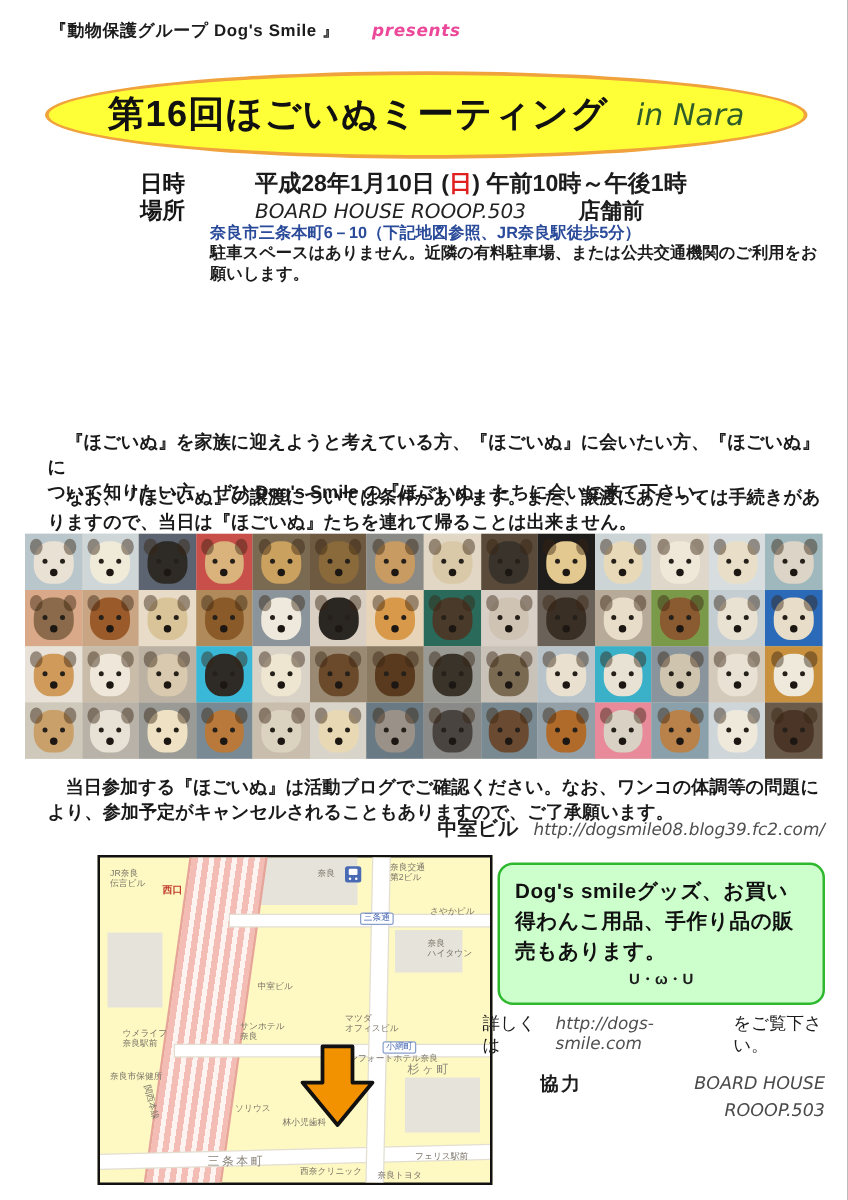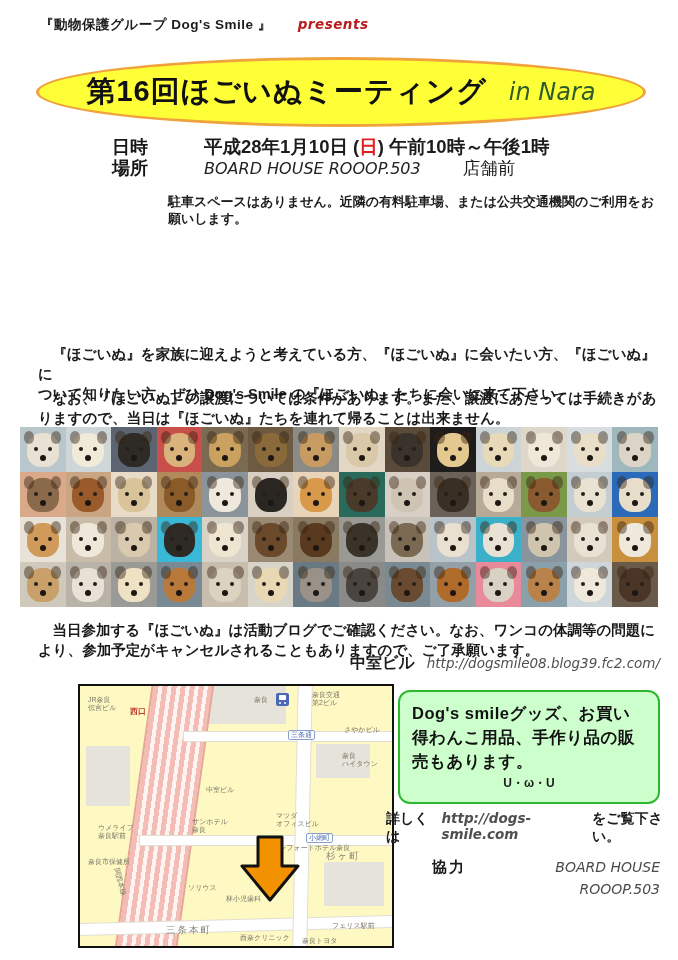--- a/index.html
+++ b/index.html
@@ -17,21 +17,21 @@
   .banner{left:36px;top:57px;width:604px;height:64px;border-radius:50%;
           display:flex;align-items:center;justify-content:center;gap:22px;}
   .banner-title{font-size:29px;font-weight:700;letter-spacing:1px;color:#111;}
   .banner-tag{font-size:24px;font-family:"DejaVu Sans",sans-serif;font-style:italic;font-weight:400;}
 
   
   .drow{display:flex;align-items:baseline;gap:36px;}
   .dlabel{width:56px;font-size:18px;font-weight:700;color:#161616;flex:0 0 56px;}
   .dt-main{font-size:18.5px;font-weight:700;}
   .place-en{font-size:16px;}
-  .place-suffix{font-size:17.5px;font-weight:400;margin-left:6px;}
+  .place-suffix{font-size:17.5px;font-weight:700;margin-left:6px;}
   .address{left:168px;top:177px;font-size:13px;font-weight:700;}
   .parking{left:168px;top:193px;width:500px;font-size:13px;font-weight:700;line-height:17px;}
 
   
   .para{left:38px;width:625px;font-size:14.5px;font-weight:700;line-height:19px;color:#1a1a1a;}
   .p-about{top:237px;}
   .p-invite{top:344px;line-height:20px;}
   .p-adoption{top:388px;line-height:20px;}
   .p-attend{top:621px;line-height:19.5px;}
 
@@ -67,49 +67,50 @@
   .station-icon::before{content:"";position:absolute;left:3px;top:2px;width:7px;height:5px;background:#fff;border-radius:1px;}
   .station-icon::after{content:"";position:absolute;left:3px;top:9px;width:2px;height:2px;background:#fff;border-radius:50%;box-shadow:5px 0 0 #fff;}
   .arrow-marker{position:absolute;left:158px;top:148px;}
 
   
   .goods{left:398px;top:690px;width:262px;height:114px;border-radius:12px;padding:9px 12px;box-sizing:border-box;}
   .goods-text{font-size:16.5px;font-weight:700;line-height:24px;color:#111;letter-spacing:.5px;}
   .goods-emote{text-align:center;font-size:12px;font-weight:700;margin-top:2px;}
 
   
-  .site-line{left:386px;top:810px;display:flex;align-items:baseline;gap:6px;font-size:14px;font-weight:700;}
+  .site-line{left:386px;top:810px;display:flex;align-items:baseline;gap:6px;font-size:14px;font-weight:400;}
 
   
   .coop-label{left:432px;top:858px;font-size:15px;font-weight:700;letter-spacing:2px;}
   .coop-lines{left:478px;top:856px;width:182px;text-align:right;font-size:14px;line-height:22px;}
 </style>
 </head>
 <body>
 
 <div id="flyer">
 
   <div class="abs presenter-line">
-    <span>『動物保護グループ Dog's Smile 』</span><span class="sep"></span><span class="comic" style="color:#b91c1c;">presents</span>
+    <span>『動物保護グループ Dog's Smile 』</span><span class="sep"></span><span class="comic" style="color:#ec4899;">presents</span>
   </div>
 
   <div class="abs banner" id="banner" style="background: rgb(255, 255, 56); border: 3px solid rgb(240, 162, 60);">
     <span class="banner-title">第16回ほごいぬミーティング</span>
     <span class="banner-tag" id="banner-tag" style="color: rgb(47, 93, 42);">in Nara</span>
   </div>
 
   <div class="abs drow" style="left:112px;top:134px;">
     <span class="dlabel">日時</span>
     <span class="dt-main"><span>平成28年1月10日 (</span><span id="dt-day" style="color:#e02020;">日</span><span>) 午前10時～午後1時</span></span>
   </div>
   <div class="abs drow" style="left:112px;top:156px;">
     <span class="dlabel">場所</span>
     <span class="comic place-en" style="color:#222;">BOARD HOUSE ROOOP.503</span>
     <span class="place-suffix">店舗前</span>
   </div>
+  <div class="abs address" id="address" style="color: rgb(42, 74, 154);">奈良市三条本町6－10（下記地図参照、JR奈良駅徒歩5分）</div>
   <div class="abs parking pre">駐車スペースはありません。近隣の有料駐車場、または公共交通機関のご利用をお
 願いします。</div>
 
   <div class="abs para pre p-adoption">　なお、『ほごいぬ』の譲渡については条件があります。また、譲渡にあたっては手続きがあ
 りますので、当日は『ほごいぬ』たちを連れて帰ることは出来ません。</div>
   <div class="abs para pre p-invite">　『ほごいぬ』を家族に迎えようと考えている方、『ほごいぬ』に会いたい方、『ほごいぬ』に
 ついて知りたい方、ぜひ Dog's Smile の『ほごいぬ』たちに会いに来て下さい。</div>
 
   <div class="abs grid" id="dog-grid">
       <div class="tile" style="background: rgb(185, 199, 204);">

